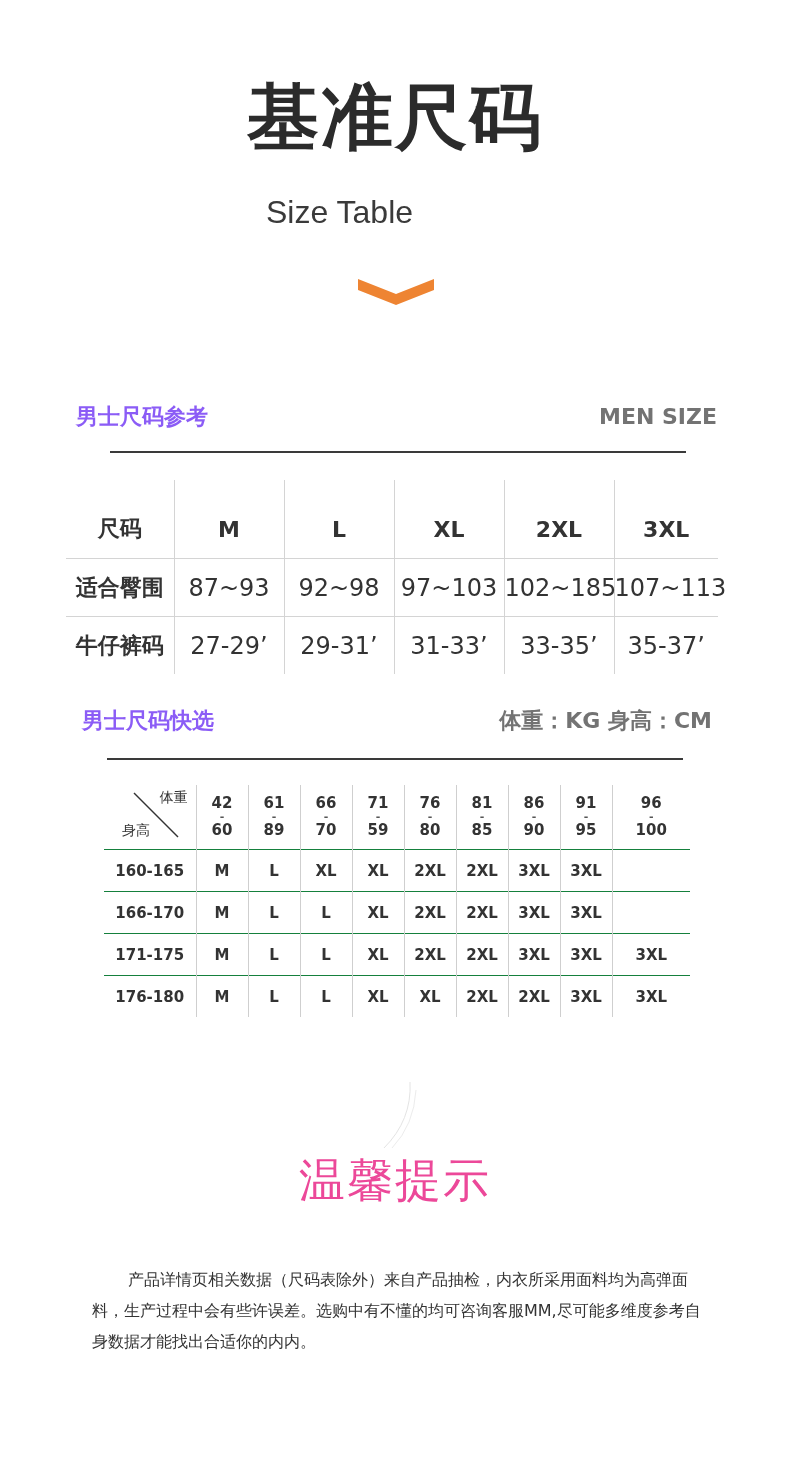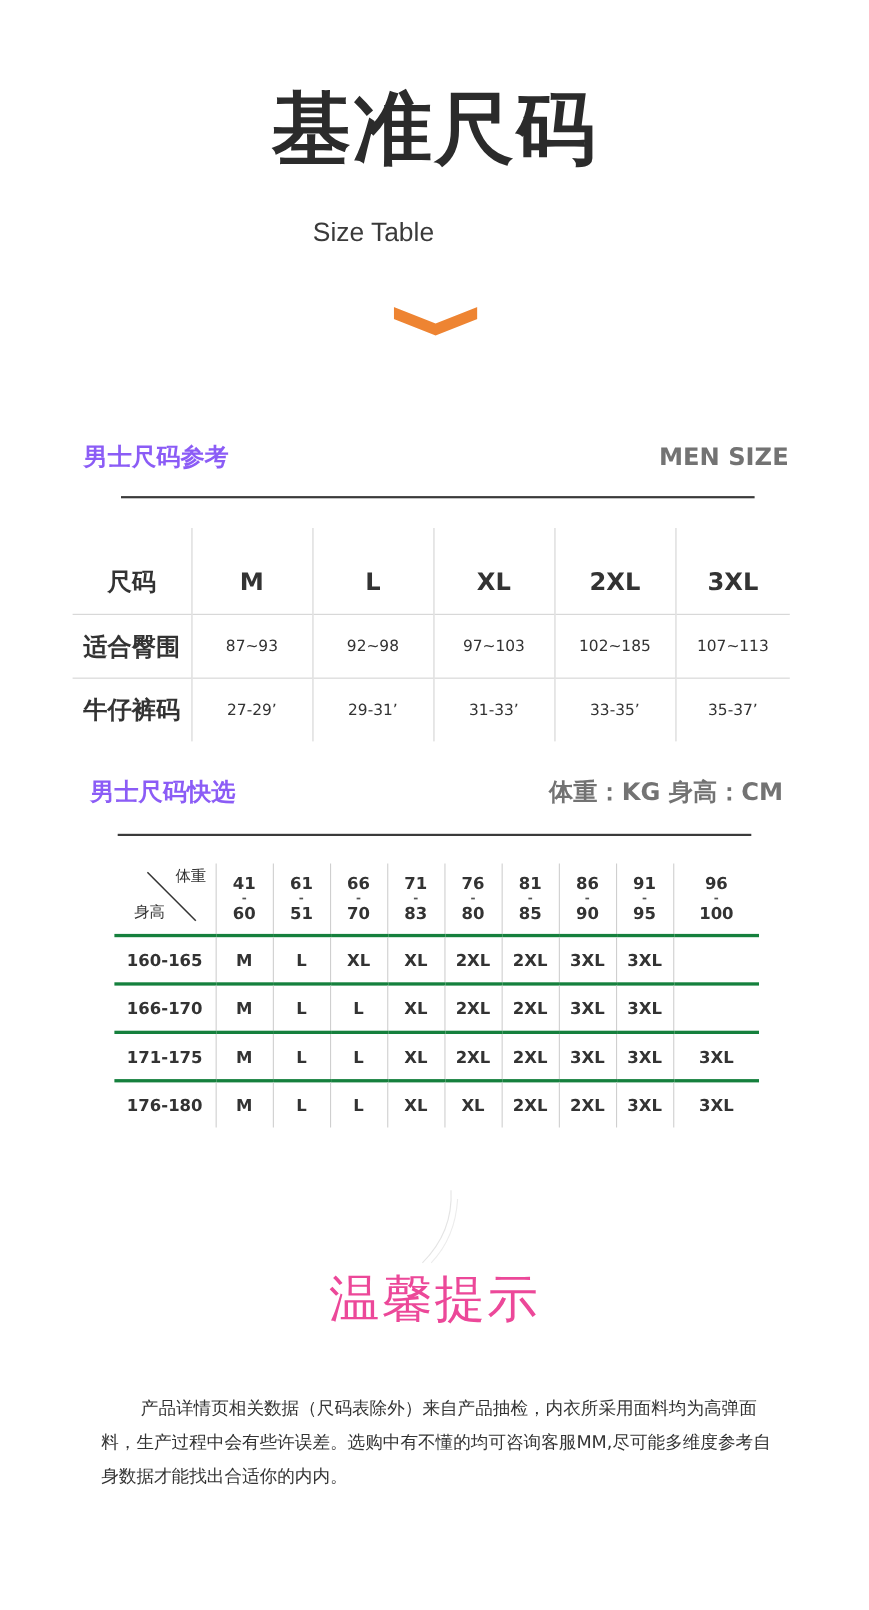--- a/index.html
+++ b/index.html
@@ -12,52 +12,52 @@
 
   
   .hero-title {
     left: 0; width: 790px; top: 72px; text-align: center;
     font-size: 72px; font-weight: 700; letter-spacing: 2px; color: #2b2b2b;
     line-height: 90px;
   }
   .hero-sub {
     left: 0; width: 679px; top: 190px; text-align: center;
     font-family: "Liberation Sans", sans-serif;
-    font-size: 24px; color: #3a3a3a; line-height: 44px;
+    font-size: 32px; color: #3a3a3a; line-height: 44px;
   }
   .chevron { left: 358px; top: 276px; width: 76px; height: 30px; }
 
   
   .sec-left {
     font-size: 22px; font-weight: 700; color: #8b5cf6; line-height: 30px;
   }
   .sec-right {
     font-size: 22px; font-weight: 700; color: #737373; line-height: 30px; text-align: right;
   }
   .rule { height: 2px; background: #3a3a3a; }
 
   
   .t1 { left: 66px; top: 480px; width: 652px; }
   .t1 table { border-collapse: collapse; width: 100%; table-layout: fixed; }
   .t1 td {
     text-align: center; vertical-align: middle; padding: 0;
     border-left: 1px solid #d4d4d4; border-top: 1px solid #d4d4d4;
-    font-size: 14px; color: #333;
+    font-size: 24px; color: #333;
   }
   .t1 tr:first-child td { border-top: none; }
   .t1 td:first-child { border-left: none; font-weight: 700; font-size: 22px; }
   .t1 tr.head td { height: 58px; font-weight: 700; font-size: 22px; padding-top: 20px; }
   .t1 tr.r td { height: 57px; }
 
   
   .t2 { left: 104px; top: 785px; width: 586px; }
   .t2 table { border-collapse: collapse; width: 100%; table-layout: fixed; }
   .t2 td {
     text-align: center; vertical-align: middle; padding: 0;
-    border-left: 1px solid #cfcfcf; border-top: 3px solid #15803d;
+    border-left: 1px solid #cfcfcf; border-top: 1px solid #15803d;
     font-size: 15px; font-weight: 700; color: #333;
   }
   .t2 tr:first-child td { border-top: none; }
   .t2 td:first-child { border-left: none; }
   .t2 tr.head td { height: 64px; font-weight: 700; font-size: 15px; line-height: 17px; text-align: center; }
   .t2 tr.r td { height: 41px; }
   .t2 .wt span { display: block; }
   .t2 .wt .dash { font-size: 11px; line-height: 10px; color: #555; }
   .corner { position: relative; height: 64px; }
   .corner .c-top { position: absolute; right: 8px; top: 4px; font-size: 14px; font-weight: 400; }
@@ -152,38 +152,38 @@
       <td>
         <div class="corner">
           <svg width="50" height="48">
             <line x1="2" y1="2" x2="46" y2="46" stroke="#333" stroke-width="1.4"></line>
           </svg>
           <span class="c-top">体重</span>
           <span class="c-bot">身高</span>
         </div>
       </td>
       <td class="wt">
-            <span>41</span>
+            <span>42</span>
             <span class="dash">-</span>
             <span>60</span>
           </td>
       <td class="wt">
             <span>61</span>
             <span class="dash">-</span>
-            <span>51</span>
+            <span>89</span>
           </td>
       <td class="wt">
             <span>66</span>
             <span class="dash">-</span>
             <span>70</span>
           </td>
       <td class="wt">
             <span>71</span>
             <span class="dash">-</span>
-            <span>83</span>
+            <span>59</span>
           </td>
       <td class="wt">
             <span>76</span>
             <span class="dash">-</span>
             <span>80</span>
           </td>
       <td class="wt">
             <span>81</span>
             <span class="dash">-</span>
             <span>85</span>

